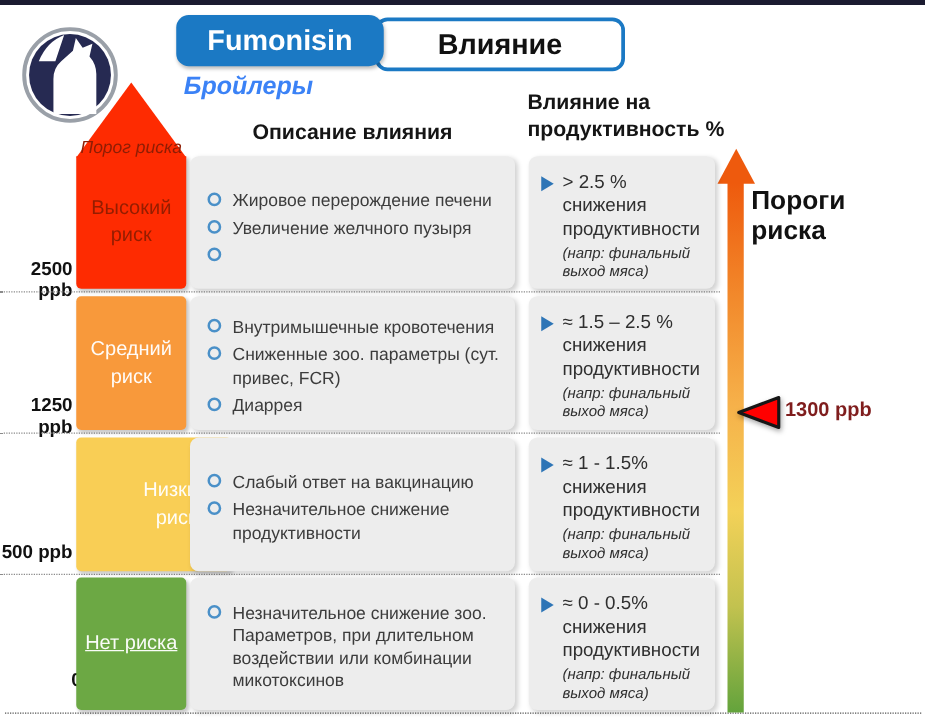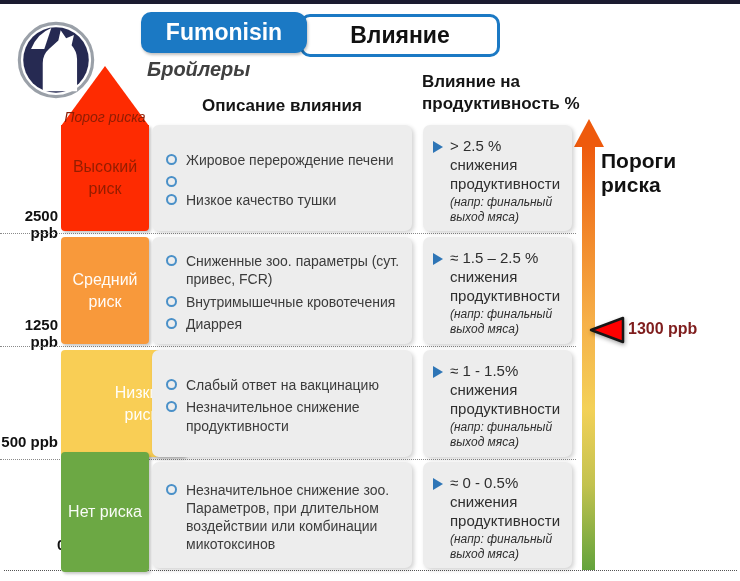--- a/index.html
+++ b/index.html
@@ -17,21 +17,21 @@
     position:absolute;left:141px;top:12px;width:166px;height:41px;background:#1b79c4;
     border-radius:10px 12px 12px 10px;display:flex;align-items:center;justify-content:center;
     z-index:2;box-shadow:1px 2px 3px rgba(0,0,0,.25);
   }
   .hdr-blue span{color:#fff;font-weight:bold;font-size:23px;}
   .hdr-white{
     position:absolute;left:300px;top:14px;width:194px;height:37px;background:#fff;
     border:3px solid #1b79c4;border-radius:10px;display:flex;align-items:center;justify-content:center;z-index:1;
   }
   .hdr-white span{color:#111;font-weight:bold;font-size:23px;}
-  .subtitle{position:absolute;left:147px;top:58px;font-size:20px;font-weight:bold;font-style:italic;color:#404040;}
+  .subtitle{position:absolute;left:147px;top:58px;font-size:20px;font-weight:bold;font-style:italic;color:#3b82f6;}
 
   .col-hdr-desc{position:absolute;left:152px;top:96px;width:260px;text-align:center;font-size:17px;font-weight:bold;color:#151515;}
   .col-hdr-imp{position:absolute;left:422px;top:71px;width:168px;font-size:17px;font-weight:bold;color:#151515;line-height:1.3;}
 
   
   .arrow-head{
     position:absolute;left:61px;top:66px;width:0;height:0;z-index:4;
     border-left:44px solid transparent;border-right:44px solid transparent;border-bottom:60px solid #fe2b01;
   }
   .threshold-label{
@@ -39,21 +39,21 @@
     font-size:14px;font-style:italic;color:#8e1d04;font-weight:500;
   }
   .risk-box{
     position:absolute;left:61px;width:88px;z-index:2;display:flex;align-items:center;justify-content:center;
     text-align:center;font-size:16px;line-height:1.35;box-shadow:2px 2px 3px rgba(0,0,0,.22);
   }
   .risk-box span{display:block;padding:0 6px;}
   .rb1{top:125px;height:106px;border-radius:0 0 4px 4px;color:#941d00;}
   .rb2{top:237px;height:107px;border-radius:4px;color:rgba(255,255,255,.96);}
   .rb3{top:350px;height:107px;border-radius:4px;color:rgba(255,255,255,.96);}
-  .rb4{top:452px;height:120px;border-radius:4px;color:rgba(255,255,255,.96);}
+  .rb4{top:462px;height:106px;border-radius:4px;color:rgba(255,255,255,.96);text-decoration:underline;}
 
   .tick{position:absolute;left:0;width:58px;text-align:right;font-size:15px;font-weight:bold;color:#111;}
   .t1{top:207px;} .t2{top:316px;} .t3{top:433px;} .t4{top:536px;padding-left:39px;}
 
   
   .sep{position:absolute;left:0;width:576px;border-top:1px dotted #8a8a8a;z-index:1;}
   .s1{top:233px;} .s2{top:346px;} .s3{top:459px;}
   .sep-bottom{position:absolute;left:4px;top:570px;width:733px;border-top:1.5px dotted #555;z-index:1;}
 
   
@@ -146,36 +146,36 @@
   <div class="sep-bottom"></div>
 
   <div class="card desc r1">
     <div class="desc-inner">
       <div class="bullet-row">
           <span class="bullet-dot"></span>
           <span>Жировое перерождение печени</span>
         </div>
       <div class="bullet-row">
           <span class="bullet-dot"></span>
-        </div>
-      <div class="bullet-row">
-          <span class="bullet-dot"></span>
-          <span>Низкое качество тушки</span>
+          <span>Увеличение желчного пузыря</span>
+        </div>
+      <div class="bullet-row">
+          <span class="bullet-dot"></span>
         </div>
     </div>
   </div>
   <div class="card desc r2">
     <div class="desc-inner">
       <div class="bullet-row">
           <span class="bullet-dot"></span>
+          <span>Внутримышечные кровотечения</span>
+        </div>
+      <div class="bullet-row">
+          <span class="bullet-dot"></span>
           <span>Сниженные зоо. параметры (сут. привес, FCR)</span>
-        </div>
-      <div class="bullet-row">
-          <span class="bullet-dot"></span>
-          <span>Внутримышечные кровотечения</span>
         </div>
       <div class="bullet-row">
           <span class="bullet-dot"></span>
           <span>Диаррея</span>
         </div>
     </div>
   </div>
   <div class="card desc r3">
     <div class="desc-inner">
       <div class="bullet-row">

